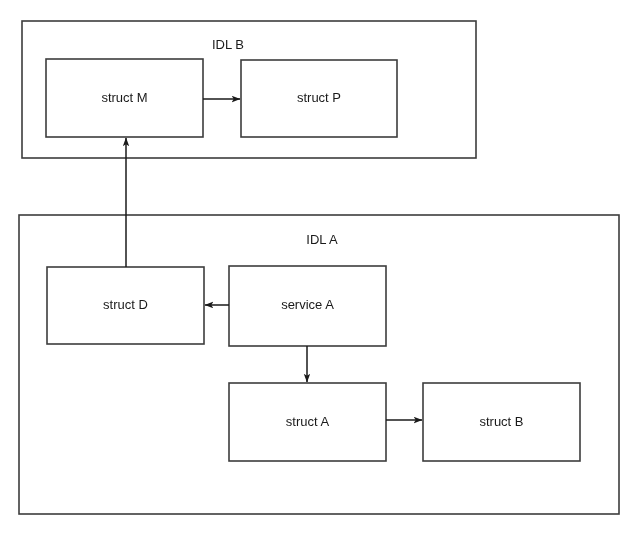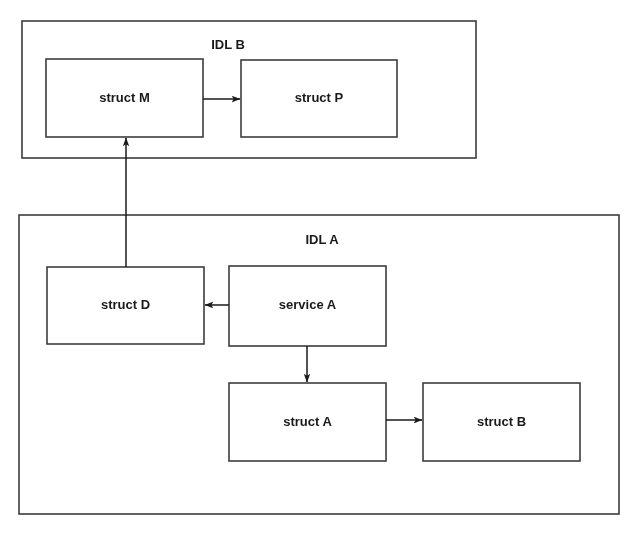--- a/index.html
+++ b/index.html
@@ -13,21 +13,20 @@
     font-family: "Liberation Sans", sans-serif;
     position: relative;
     overflow: hidden;
   }
   #diagram-canvas {
     position: absolute;
     left: 0;
     top: 0;
     width: 592px;
     height: 541px;
-    font-weight: bold;
   }
   svg#diagram-svg {
     position: absolute;
     left: 0;
     top: 0;
     width: 640px;
     height: 541px;
     display: block;
   }
   .container-label,

